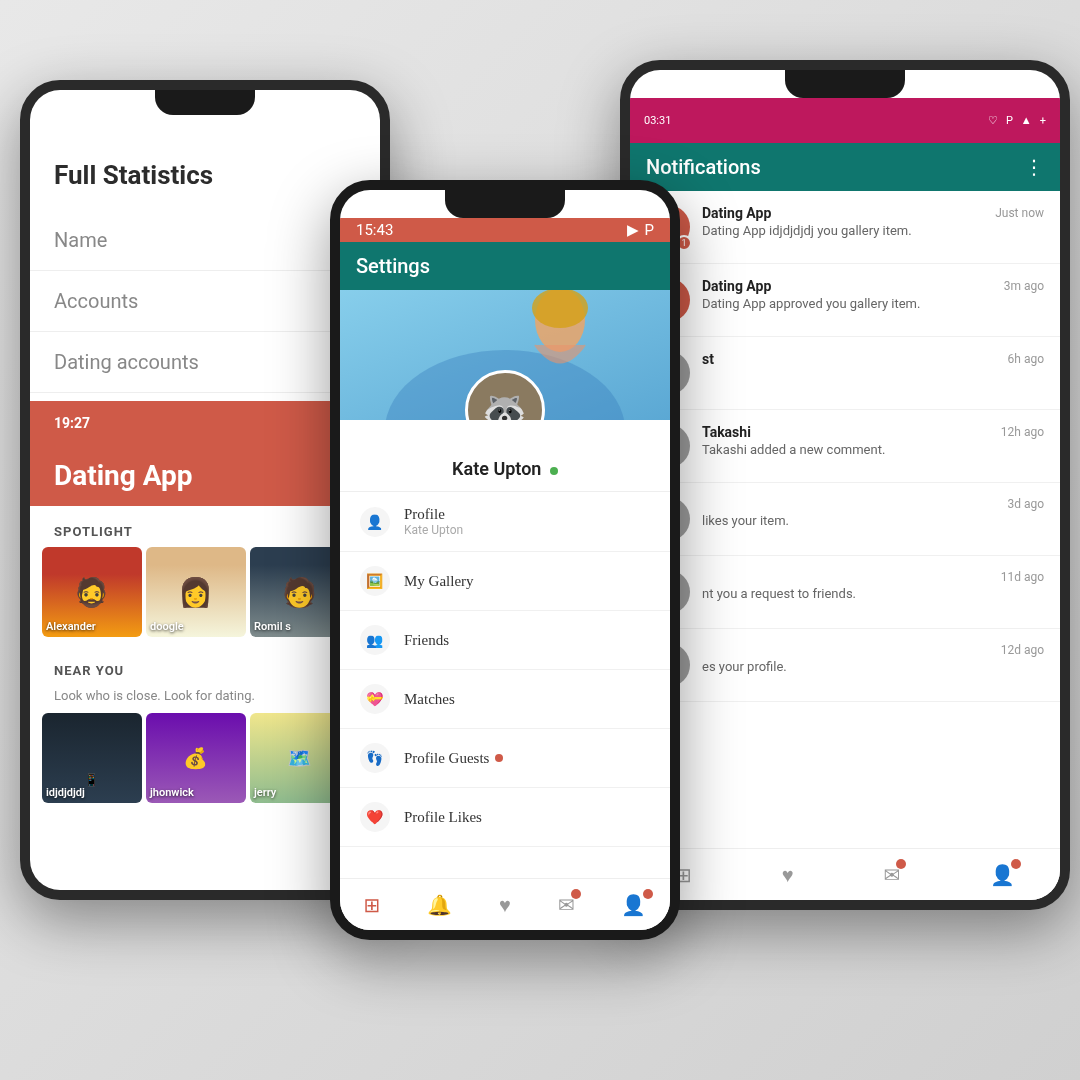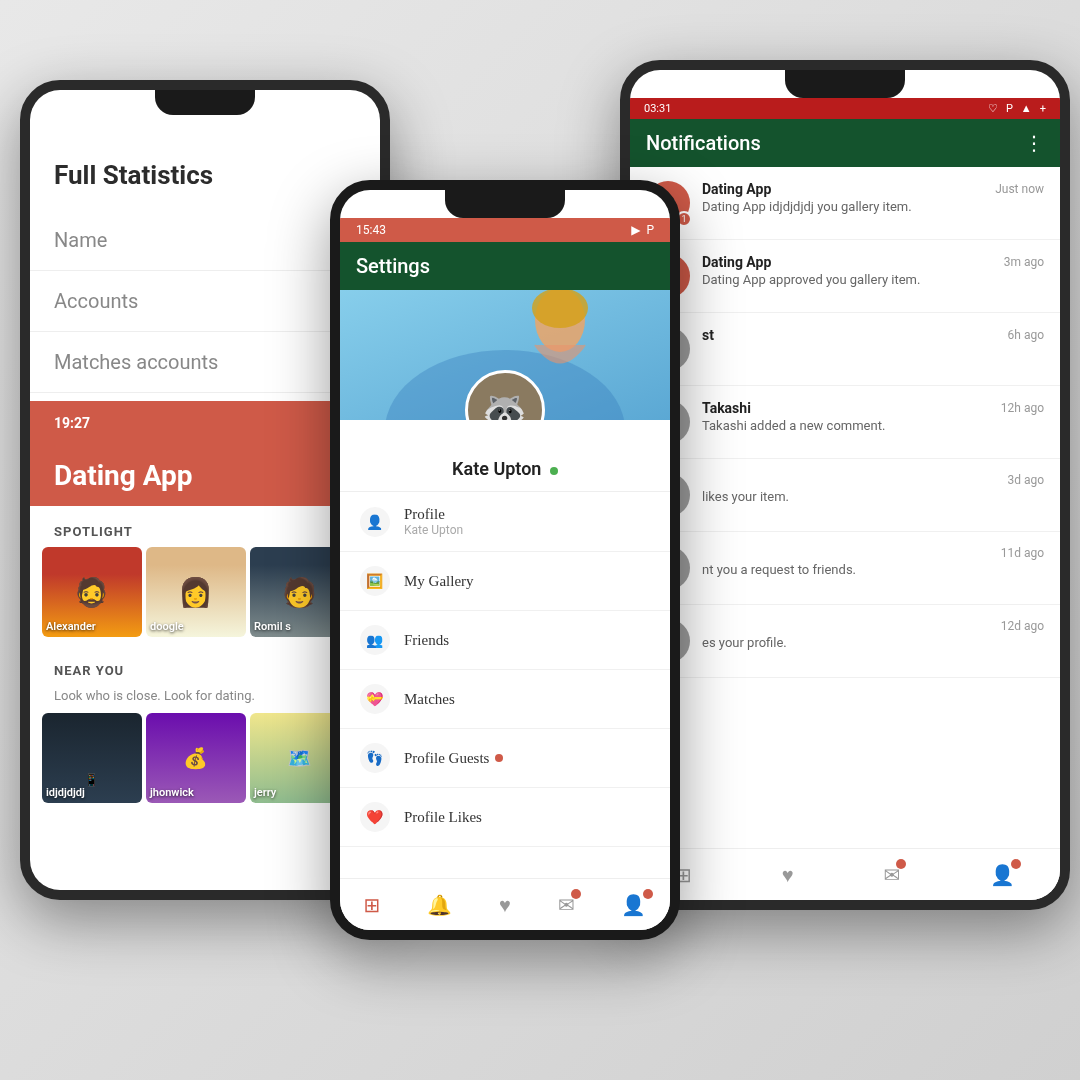--- a/index.html
+++ b/index.html
@@ -86,33 +86,33 @@
       width: 100%;
       height: 100%;
     }
 
     
     .status-bar {
       display: flex;
       justify-content: space-between;
       align-items: center;
       padding: 6px 16px;
-      font-size: 12px;
+      font-size: 15px;
       color: #333;
       height: 24px;
     }
 
     .status-bar.dark {
       color: #fff;
       background: rgba(0,0,0,0.1);
     }
 
     
     .header-bar {
-      background: #14532d;
+      background: #0f766e;
       padding: 12px 16px;
       color: #fff;
       display: flex;
       align-items: flex-end;
       justify-content: space-between;
     }
 
     .header-bar h1 {
       font-size: 20px;
       font-weight: 500;
@@ -452,23 +452,23 @@
     }
 
     
     .three-dot {
       font-size: 20px;
       color: #fff;
       cursor: pointer;
     }
 
     .right-status-bar {
-      background: #b91c1c;
-      color: #fff;
-      padding: 4px 14px;
+      background: #be185d;
+      color: #fff;
+      padding: 16px 14px;
       display: flex;
       justify-content: space-between;
       font-size: 11px;
     }
 
     
     body {
       background: linear-gradient(135deg, #e8e8e8 0%, #d0d0d0 100%);
     }
   </style>
@@ -480,21 +480,21 @@
     <div class="notch"></div>
     <div style="padding-top: 30px;">
       <h2 class="stats-title">Full Statistics</h2>
       <div class="stats-item">
         <span>Name</span>
       </div>
       <div class="stats-item">
         <span>Accounts</span>
       </div>
       <div class="stats-item">
-        <span>Matches accounts</span>
+        <span>Dating accounts</span>
       </div>
       <div class="active-row">
         <span>19:27</span>
       </div>
       <div class="app-name-row">
         <span>Dating App</span>
       </div>
       <div class="section-title">SPOTLIGHT</div>
       <div class="spotlight-grid">
         <div class="spotlight-item face-alex">

